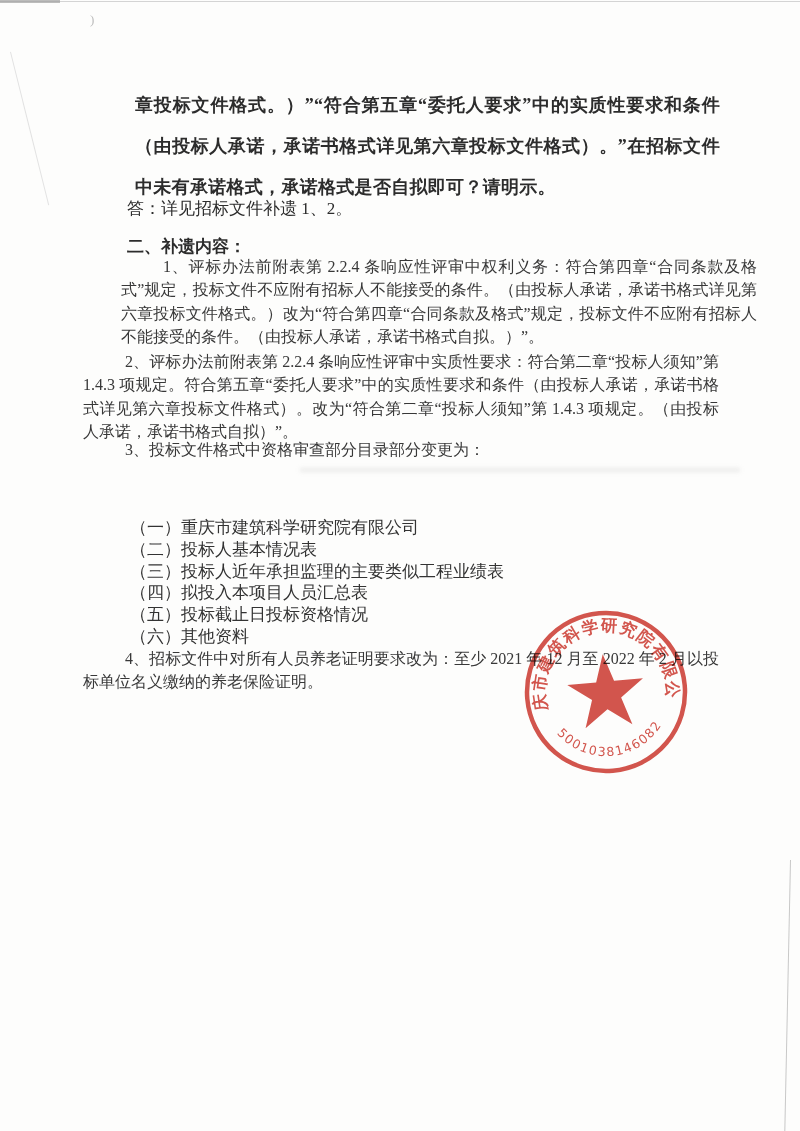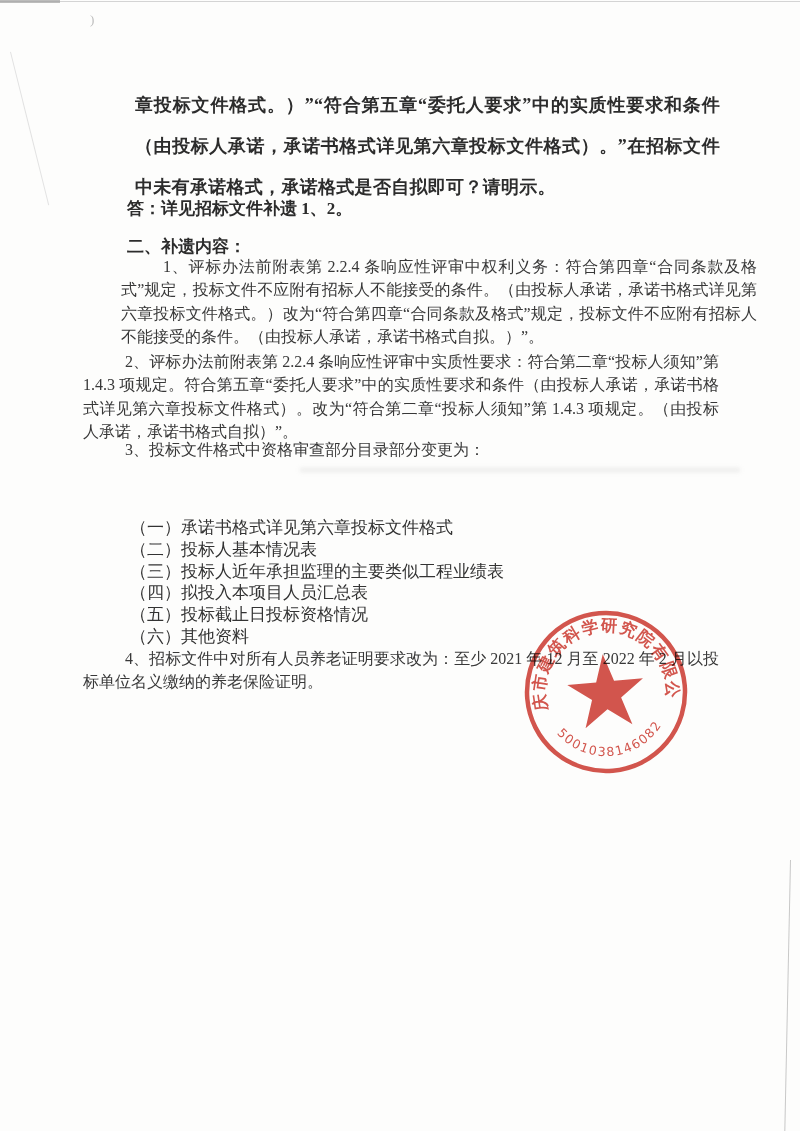--- a/index.html
+++ b/index.html
@@ -20,21 +20,21 @@
   .scan-paren{position:absolute;left:90px;top:12px;font-size:13px;color:#bdbdbd;}
   .scan-smudge{position:absolute;left:300px;top:468px;width:440px;height:4px;background:rgba(175,175,175,.22);filter:blur(2px);}
   
   .q-para{
     position:absolute;left:135px;top:85px;width:585px;
     font-size:18px;line-height:41px;font-weight:600;
     text-align:justify;color:#2c2c2c;letter-spacing:.3px;
   }
   .answer{
     position:absolute;left:127px;top:197px;
-    font-size:17px;line-height:24px;font-weight:700;color:#2c2c2c;
+    font-size:17px;line-height:24px;font-weight:400;color:#2c2c2c;
   }
   .sec-heading{
     position:absolute;left:127px;top:235px;
     font-size:17px;line-height:24px;font-weight:700;color:#2c2c2c;
   }
   .body-para{
     position:absolute;left:83px;width:636px;
     font-size:16px;line-height:23.4px;
     text-align:justify;text-indent:42px;color:#383838;
   }
@@ -78,21 +78,21 @@
 
   <div class="answer">答：详见招标文件补遗 1、2。</div>
 
   <div class="sec-heading">二、补遗内容：</div>
 
   <div class="body-para item1">1、评标办法前附表第 2.2.4 条响应性评审中权利义务：符合第四章“合同条款及格式”规定，投标文件不应附有招标人不能接受的条件。（由投标人承诺，承诺书格式详见第六章投标文件格式。）改为“符合第四章“合同条款及格式”规定，投标文件不应附有招标人不能接受的条件。（由投标人承诺，承诺书格式自拟。）”。</div>
   <div class="body-para item2">2、评标办法前附表第 2.2.4 条响应性评审中实质性要求：符合第二章“投标人须知”第 1.4.3 项规定。符合第五章“委托人要求”中的实质性要求和条件（由投标人承诺，承诺书格式详见第六章投标文件格式）。改为“符合第二章“投标人须知”第 1.4.3 项规定。（由投标人承诺，承诺书格式自拟）”。</div>
   <div class="body-para item3">3、投标文件格式中资格审查部分目录部分变更为：</div>
 
   <div class="toc-list">
-    <div>（一）承诺书格式详见第六章投标文件格式</div>
+    <div>（一）重庆市建筑科学研究院有限公司</div>
     <div>（二）投标人基本情况表</div>
     <div>（三）投标人近年承担监理的主要类似工程业绩表</div>
     <div>（四）拟投入本项目人员汇总表</div>
     <div>（五）投标截止日投标资格情况</div>
     <div>（六）其他资料</div>
   </div>
 
   <div class="body-para item4">4、招标文件中对所有人员养老证明要求改为：至少 2021 年 12 月至 2022 年 2 月以投标单位名义缴纳的养老保险证明。</div>
 
 

